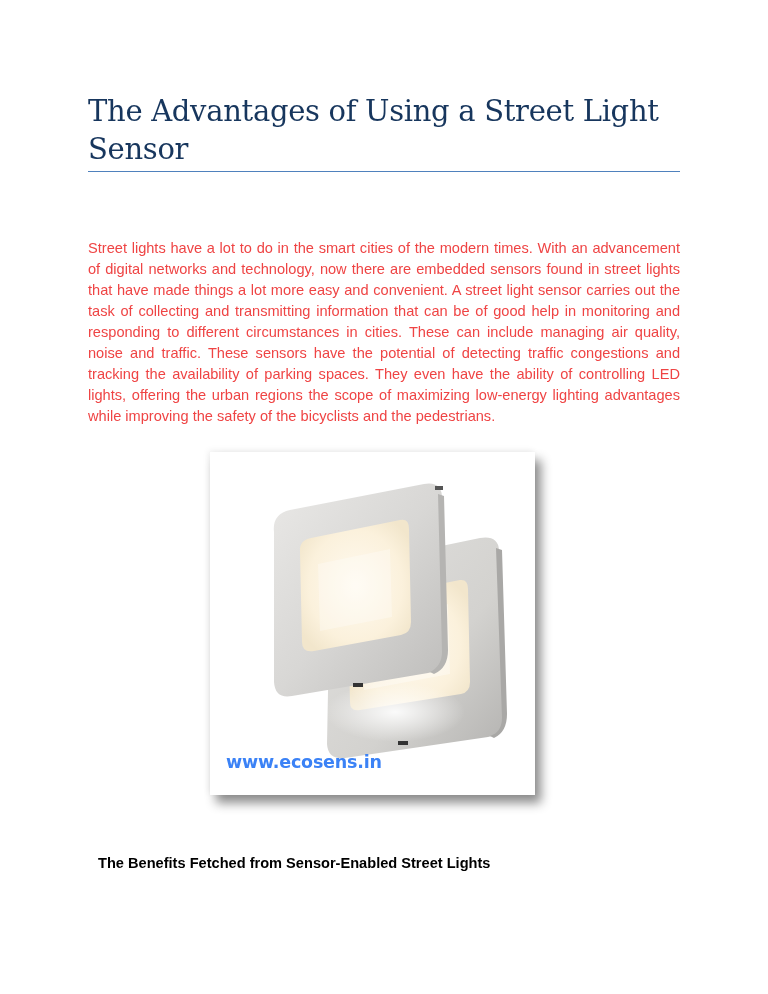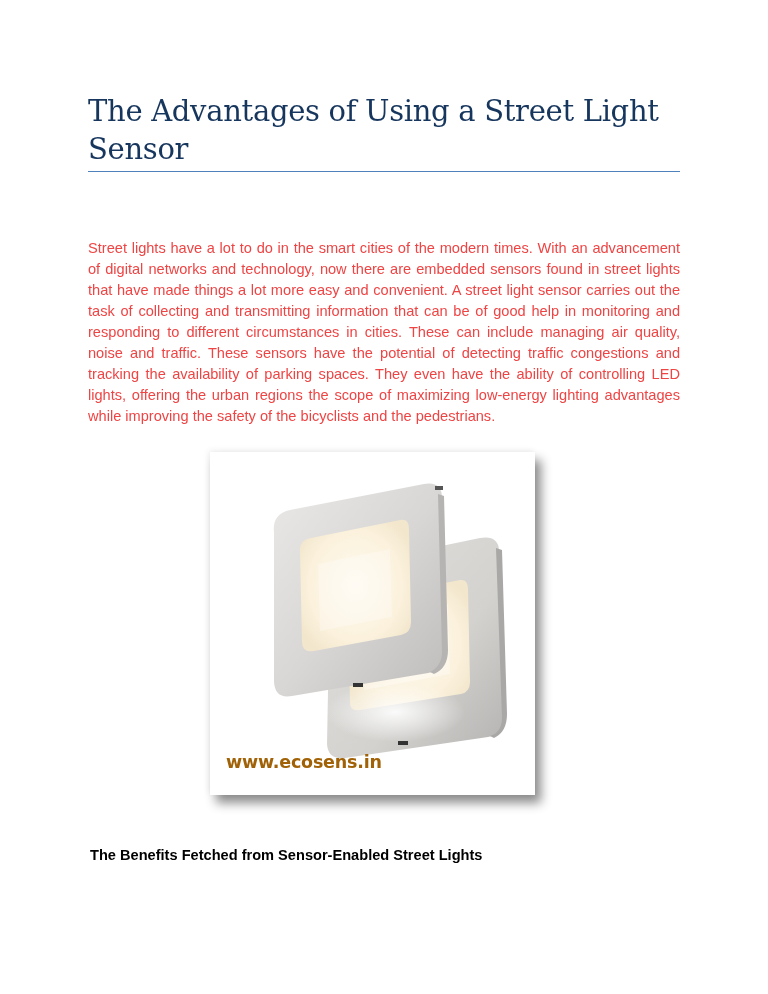--- a/index.html
+++ b/index.html
@@ -24,26 +24,26 @@
     .figure {
       position: absolute; left: 210px; top: 452px; width: 325px; height: 343px;
       background: #ffffff;
       box-shadow: 6px 8px 10px rgba(0,0,0,0.45), -2px -2px 6px rgba(0,0,0,0.06);
       overflow: hidden;
     }
     .figure svg { position: absolute; left: 0; top: 0; }
     .figure-caption {
       position: absolute; left: 16px; top: 300px;
       font-family: "DejaVu Sans", "Liberation Sans", sans-serif;
-      font-weight: bold; font-size: 17.5px; color: #a16207; letter-spacing: -0.2px;
+      font-weight: bold; font-size: 17.5px; color: #3b82f6; letter-spacing: -0.2px;
     }
     .subheading {
       position: absolute; left: 90px; top: 847px;
       font-family: "Liberation Sans", sans-serif;
-      font-weight: bold; font-size: 14.6px; color: #000000; margin: 0;
+      font-weight: bold; font-size: 14.6px; color: #000000; margin: 8px;
     }
   </style>
 </head>
 <body>
 
 <div class="page">
 
   <h1 class="title">The Advantages of Using a Street Light Sensor</h1>
   <hr class="title-rule">
 

